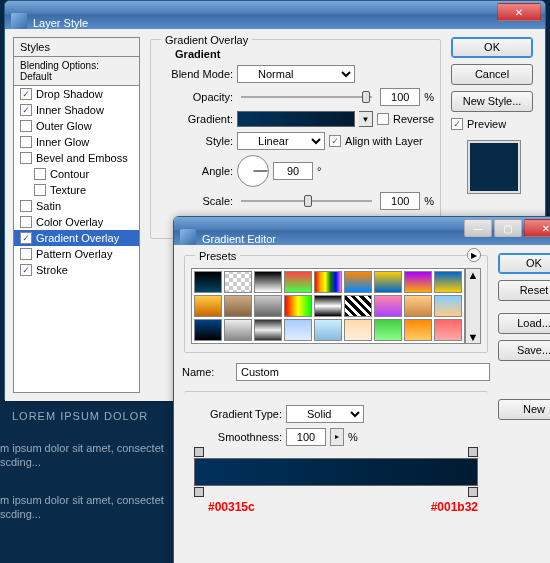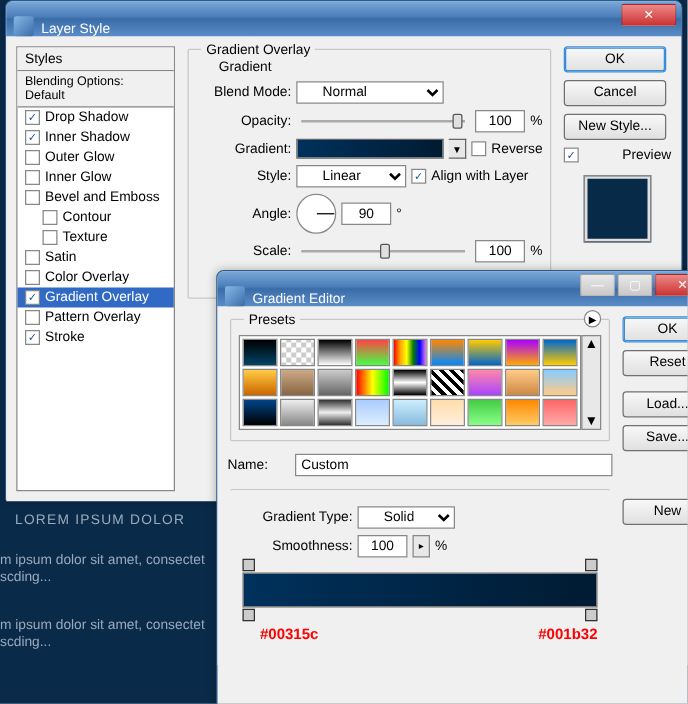--- a/index.html
+++ b/index.html
@@ -116,21 +116,21 @@
             <span class="chk on"></span>
             <span>Stroke</span>
           </div>
         </div>
     </div>
 
     <div style="flex:1">
       <div class="fieldset" style="height:200px">
         <span class="legend">Gradient Overlay</span>
         <div style="margin-top:-10px;padding-left:8px">
-          <div style="font-weight:normal;margin-left:10px">Gradient</div>
+          <div style="font-weight:bold;margin-left:10px">Gradient</div>
           <div class="row">
               <span class="lbl">Blend Mode:</span>
             <select class="combo" style="width:118px"><option>Normal</option></select>
           </div>
           <div class="row">
               <span class="lbl">Opacity:</span>
             <div class="slider">
                 <div class="thumb" style="left:92%"></div>
               </div>
             <input class="numfield" value="100" style="">
@@ -164,21 +164,21 @@
             <span>%</span>
           </div>
         </div>
       </div>
     </div>
 
     <div style="width:88px">
       <div class="btn default">OK</div>
       <div class="btn">Cancel</div>
       <div class="btn">New Style...</div>
-      <div class="row" style="justify-content:space-between">
+      <div class="row" style="justify-content:flex-start">
           <span class="chk on"></span>
           <span>Preview</span>
         </div>
       <div style="display:flex;justify-content:center;margin-top:10px">
           <div class="swatch"></div>
         </div>
     </div>
   </div>
 </div>
 

